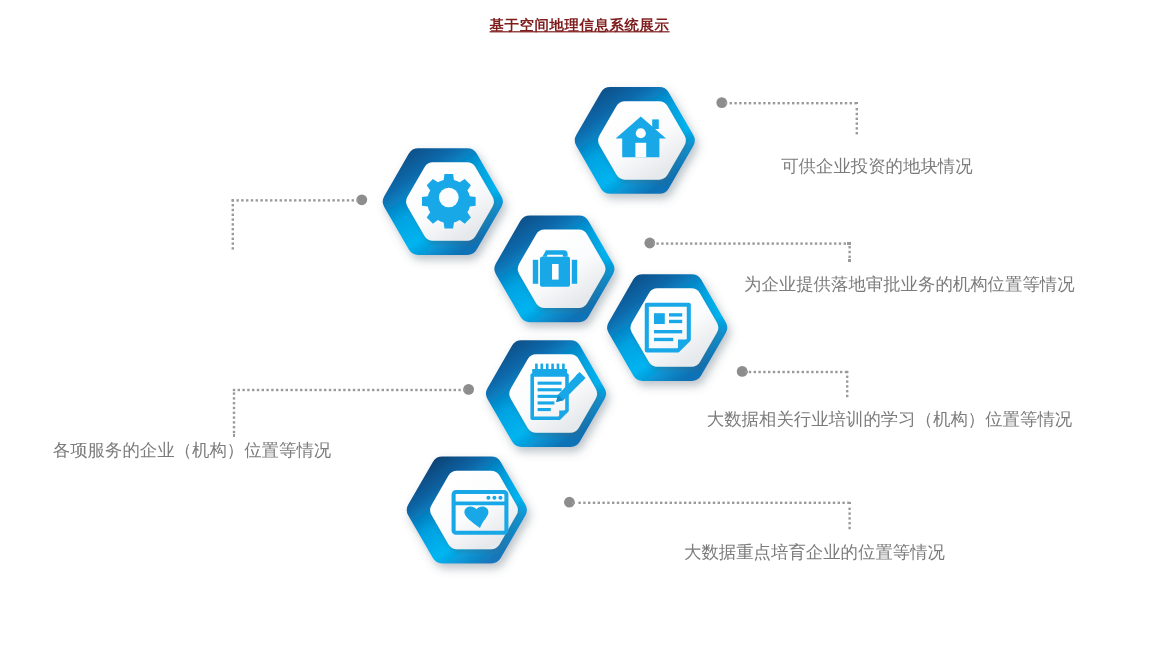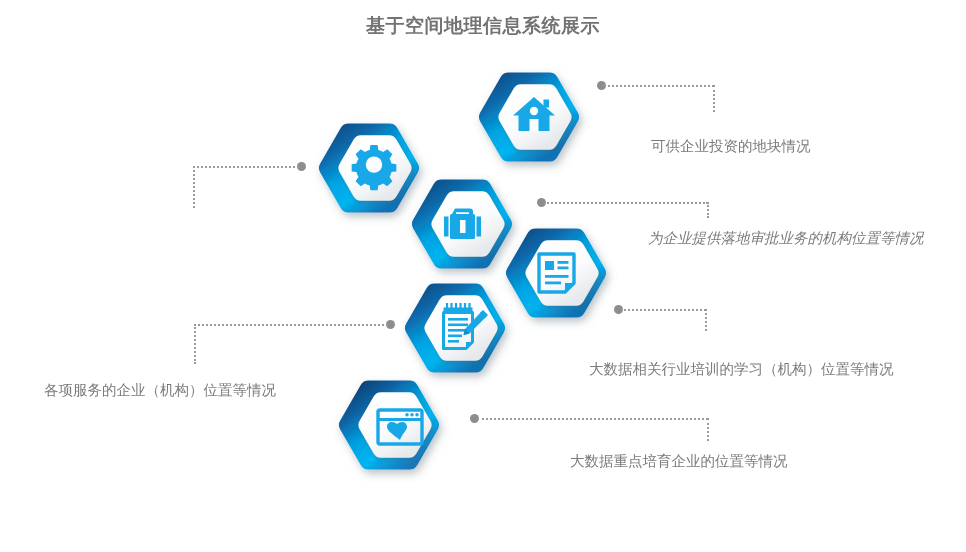--- a/index.html
+++ b/index.html
@@ -16,25 +16,26 @@
     height: 552px;
     background: #ffffff;
   }
 
   
   .page-title {
     position: absolute;
     left: 0; top: 13px;
     width: 966px;
     text-align: center;
-    font-size: 19px;
+    font-size: 12px;
     font-weight: bold;
-    color: #737373;
+    color: #7f1d1d;
     letter-spacing: 0.5px;
     white-space: nowrap;
+    text-decoration: underline;
   }
 
   
   #hex-cluster {
     position: absolute;
     left: 0; top: 0;
     width: 966px; height: 552px;
   }
 
   
@@ -273,24 +274,24 @@
             <path d="M 481.5 311.5 L 486.5 316.5 L 469.5 333.5 L 463.5 335 L 465 329 Z"></path>
             <path d="M 483 310 L 488 315 L 485 318 L 480 313 Z"></path>
           </g>
           <path d="M 465 329 L 469.5 333.5 L 463.5 335 Z" fill="#0d8cc8"></path>
         </g>
       </g>
 
     </svg>
   </div>
 
-  <div class="callout-label" style="left:651px; top:138px;">可供企业投资的地块情况</div>
-
-
-  <div class="callout-label" style="left:648px; top:230px;font-style:italic;">为企业提供落地审批业务的机构位置等情况</div>
-
-  <div class="callout-label" style="left:589px; top:342px;margin-top:19px;">大数据相关行业培训的学习（机构）位置等情况</div>
-
-  <div class="callout-label" style="left:44px; top:382px;">各项服务的企业（机构）位置等情况</div>
+  <div class="callout-label" style="left:651px; top:131px;">可供企业投资的地块情况</div>
+
+
+  <div class="callout-label" style="left:620px; top:230px;">为企业提供落地审批业务的机构位置等情况</div>
+
+  <div class="callout-label" style="left:589px; top:342px;">大数据相关行业培训的学习（机构）位置等情况</div>
+
+  <div class="callout-label" style="left:44px; top:368px;">各项服务的企业（机构）位置等情况</div>
 
   <div class="callout-label" style="left:570px; top:454px;font-family:Liberation Mono, monospace;">大数据重点培育企业的位置等情况</div>
 
 </div>
 
 </body></html>

